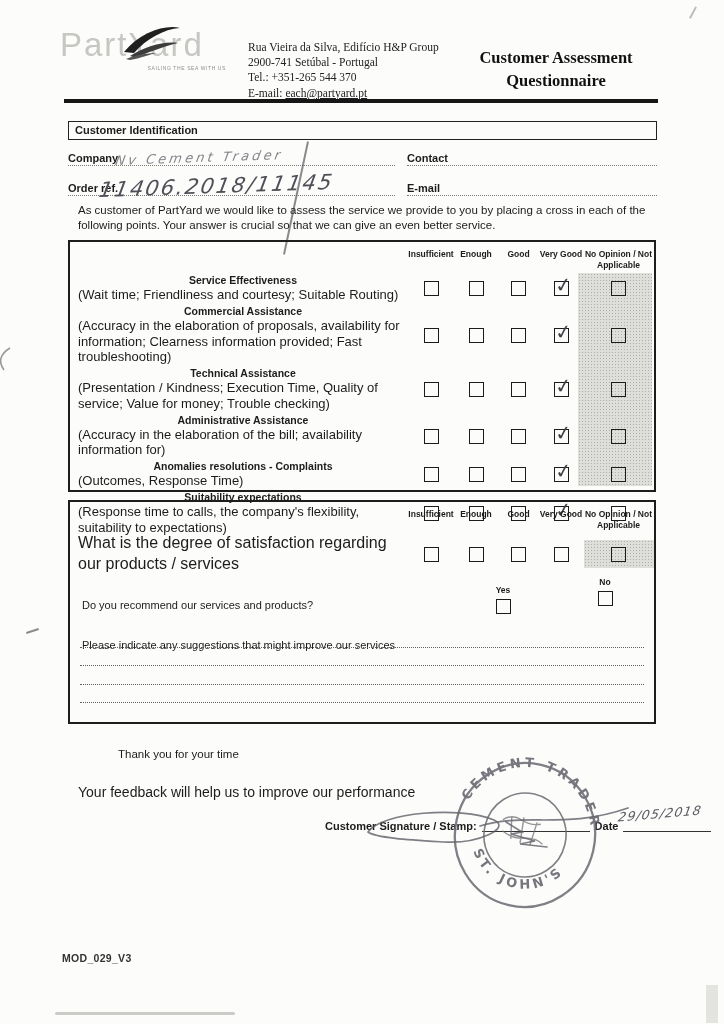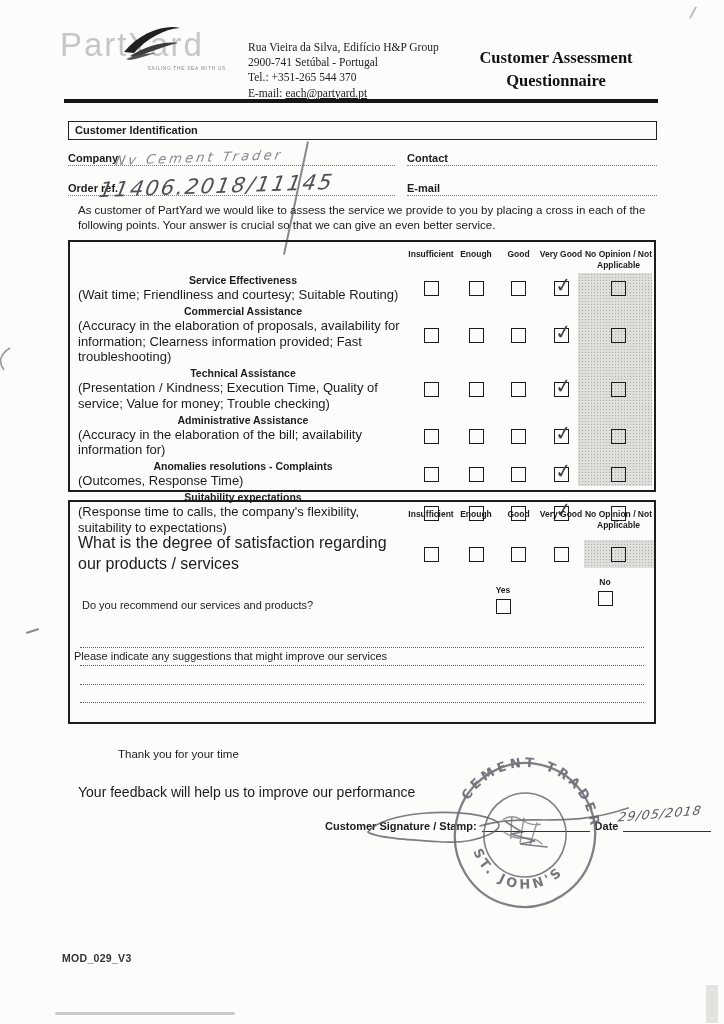--- a/index.html
+++ b/index.html
@@ -68,21 +68,21 @@
   
   .s-question-row { align-items:center; margin-top:3px; }
   .s-question { font-size:16px; line-height:1.3; padding-left:8px; }
   .rec-row { position:relative; height:52px; }
   .rec-question { position:absolute; left:12px; top:24px; font-size:11px; }
   .yn-col { position:absolute; width:34px; text-align:center; }
   .yn-yes { left:416px; top:2px;margin-top:8px; }
   .yn-no  { left:518px; top:2px; }
   .yn-label { font-size:8.5px; font-weight:700; margin-bottom:4px; }
   .yn-col .cb { margin:0 auto; }
-  .sug-label { font-size:11px; padding-left:4px; margin-top:23px; }
+  .sug-label { font-size:11px; padding-left:12px; margin-top:12px; }
   .sug-line { position:absolute; left:10px; right:10px; border-bottom:1.5px dotted #5f5f5c; }
 
   
   .thanks { left:82px; top:748px; font-size:11.5px;margin-left:36px; }
   .feedback { left:78px; top:784px; font-size:14px; }
 
   .sig-row { left:325px; top:819px; display:flex; align-items:flex-end; font-size:11px; font-weight:700; z-index:4; }
   .sig-line { width:108px; border-bottom:1.4px solid #333; height:13px; margin:0 5px; }
   .date-line { width:88px; border-bottom:1.4px solid #333; height:13px; margin-left:5px; position:relative; }
   .date-hand { position:absolute; left:-4px; top:-13px; font-size:12.5px; letter-spacing:1px; color:#5a5a62;

